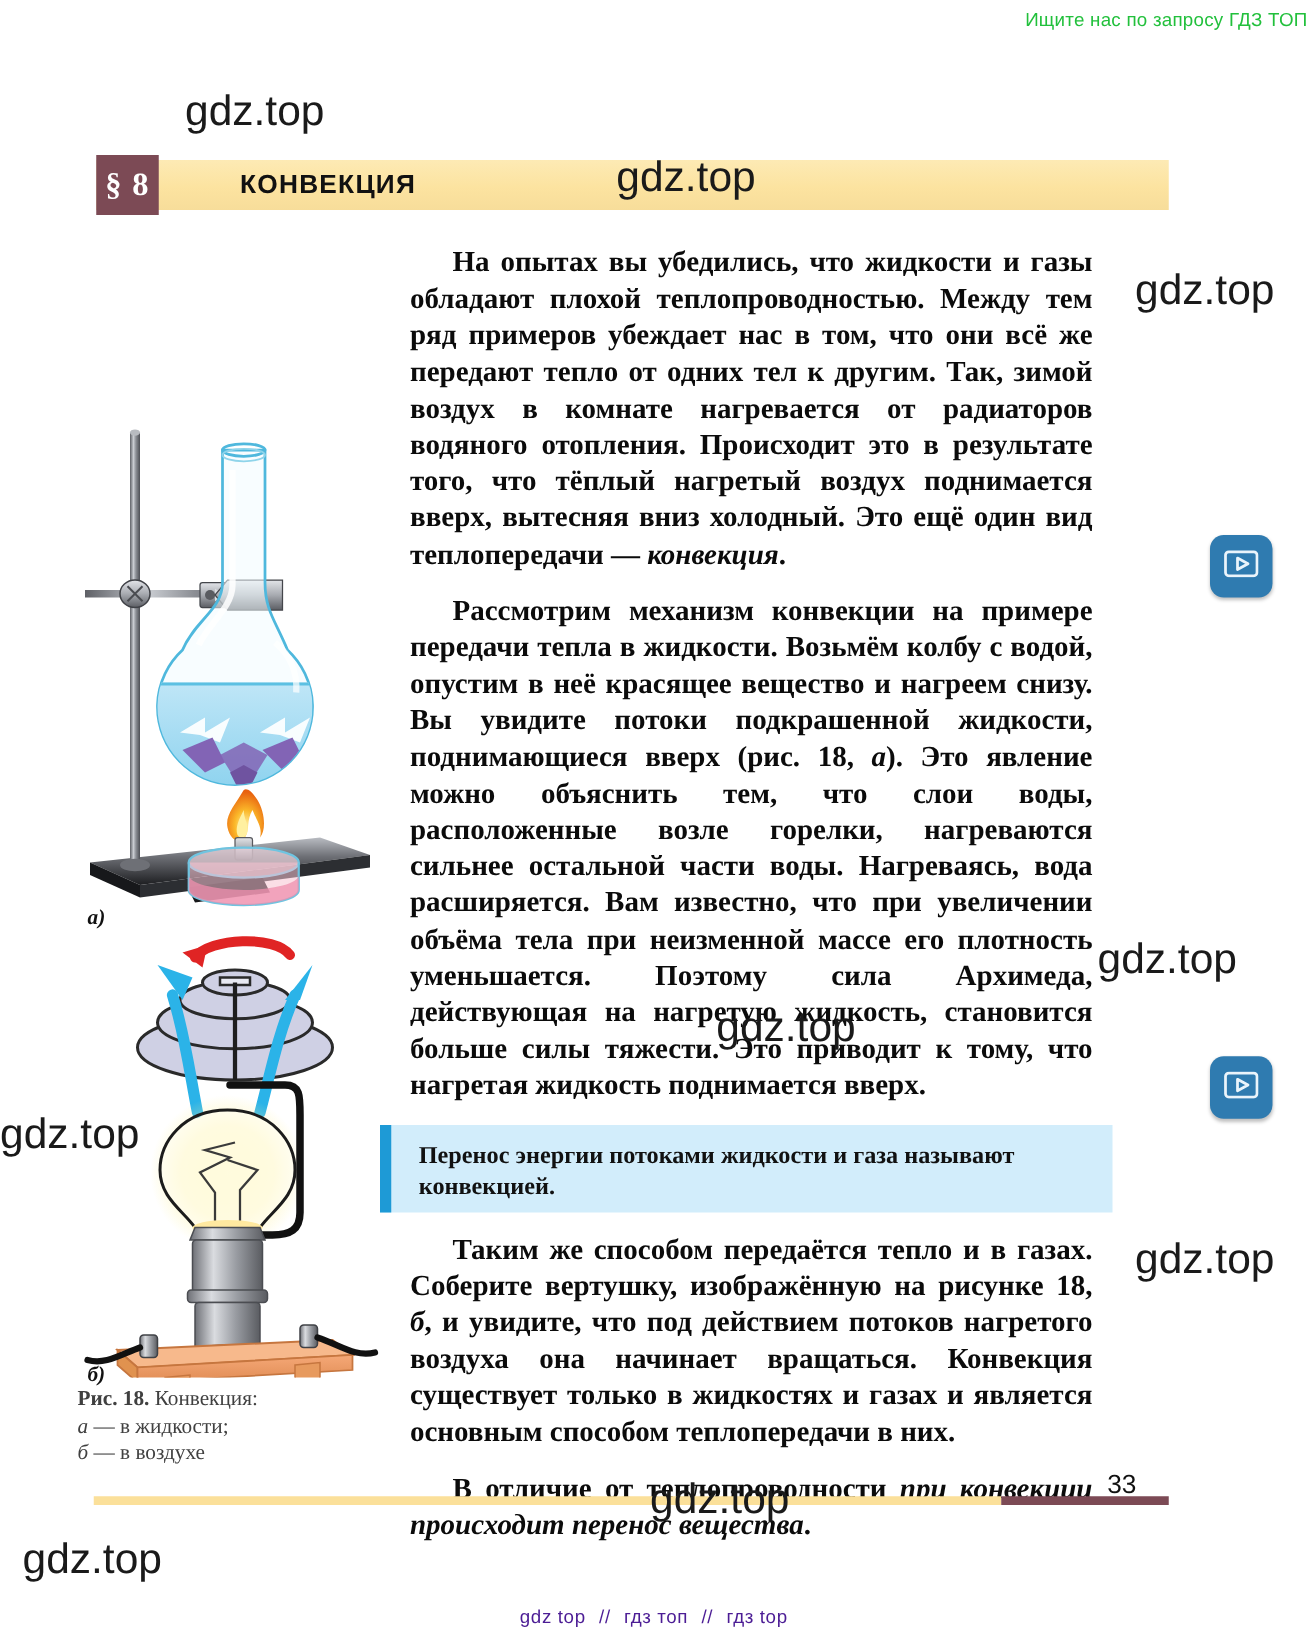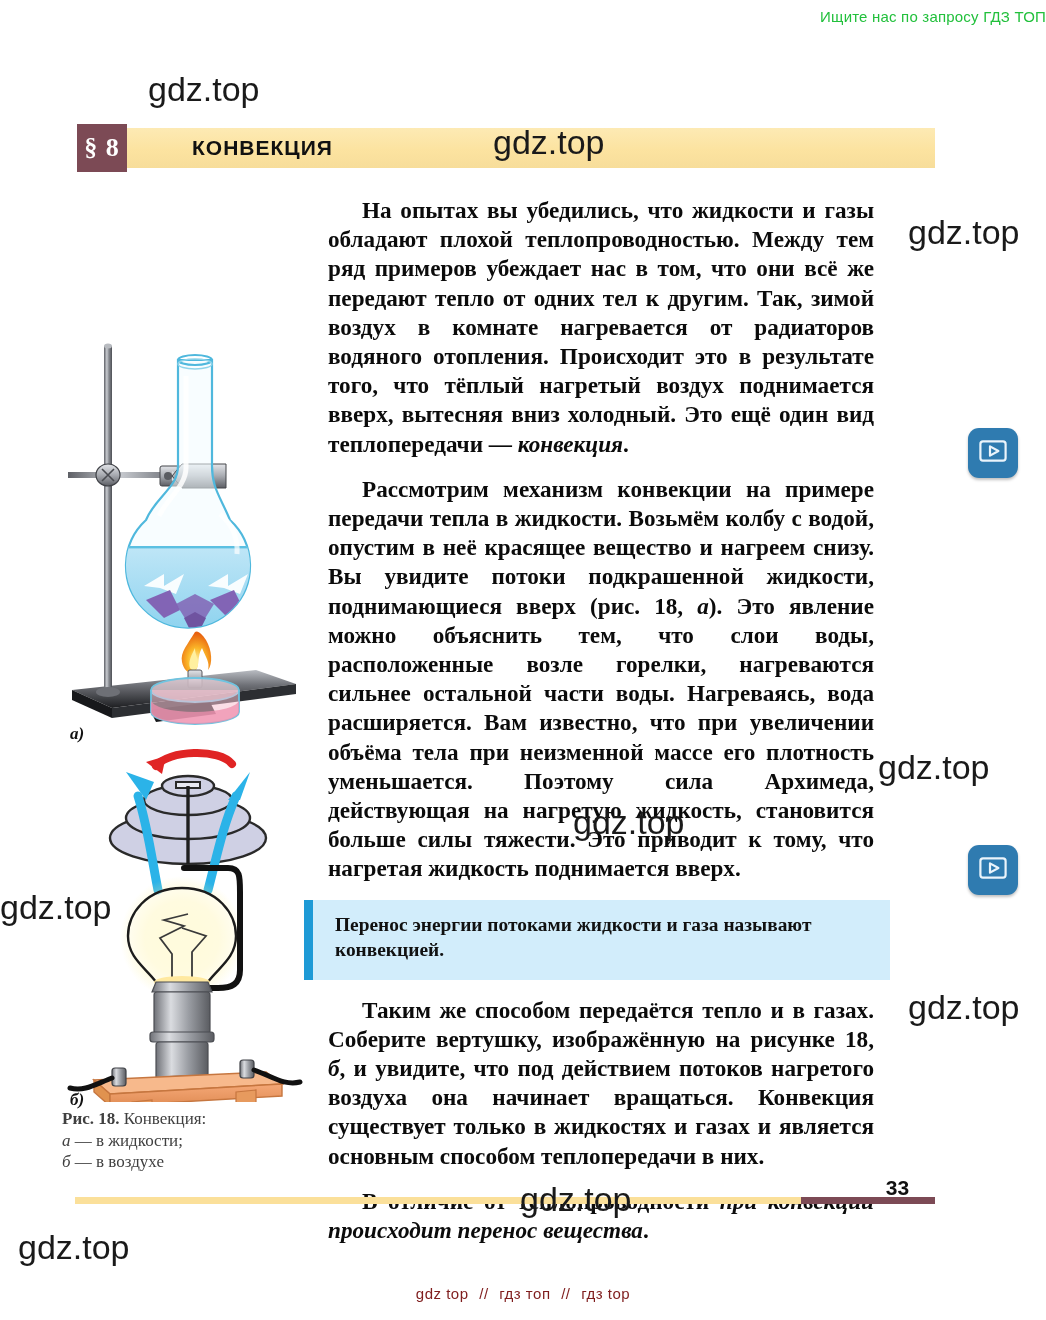--- a/index.html
+++ b/index.html
@@ -30,21 +30,21 @@
     color:#22c03c;
     letter-spacing:.2px;
     z-index:45;
   }
   .wm-footer{
     position:absolute;
     bottom:18px;left:0;width:100%;
     text-align:center;
     font-family:"Liberation Sans", sans-serif;
     font-size:15px;
-    color:#7f1d1d;
+    color:#4c1d95;
     letter-spacing:.5px;
     z-index:45;
   }
   .wm-footer .sep{padding:0 6px;}
 
   
   .hdr{
     position:absolute;
     left:77px;top:128px;
     width:858px;height:40px;
@@ -90,21 +90,21 @@
   .col-text i{font-style:italic;}
 
   
   .callout{
     position:relative;
     margin:12px 0 10px -8px;
     width:586px;
     background:#d2edfb;
     border-left:9px solid #1e9ad6;
     box-sizing:border-box;
-    padding:12px 14px 18px 22px;
+    padding:12px 14px 8px 22px;
   }
   .callout p{
     margin:0;text-indent:0;
     font-family:"Liberation Serif", serif;
     font-weight:bold;
     font-size:19.4px;
     line-height:25px;
     color:#111;
     text-align:left;
   }
@@ -145,21 +145,21 @@
     position:absolute;left:726px;top:0;
     width:134px;height:7px;
     background:#7c4a55;
   }
   .page-num{
     position:absolute;
     left:860px;top:1176px;
     width:75px;
     text-align:center;
     font-family:"Liberation Sans", sans-serif;
-    font-weight:bold;
+    font-weight:normal;
     font-size:21px;
     color:#111;
     z-index:7;
   }
 
   
   .vidbtn{
     position:absolute;
     width:50px;height:50px;
     border-radius:11px;

